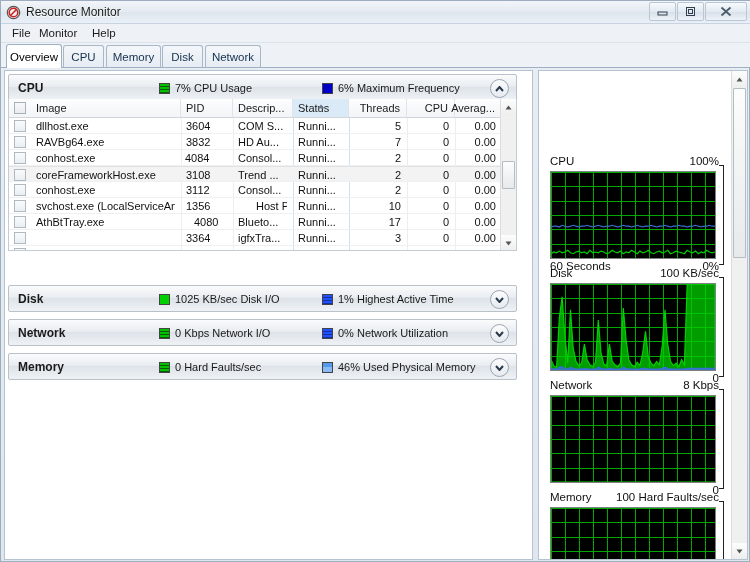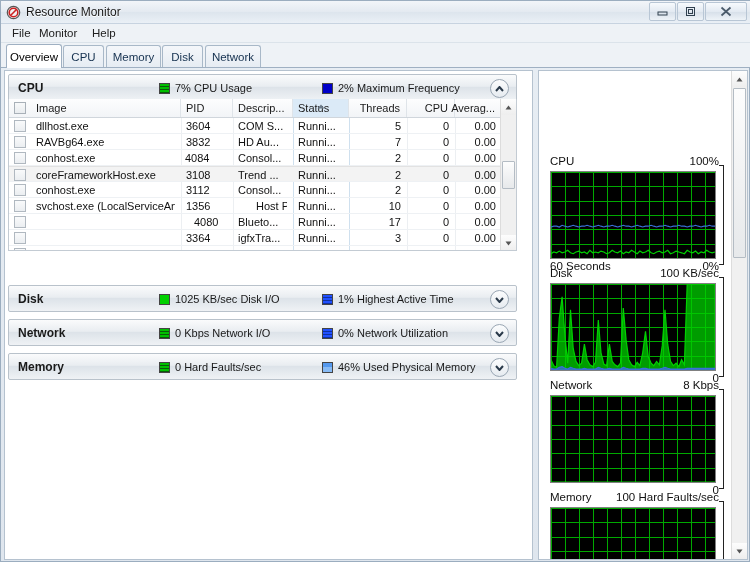--- a/index.html
+++ b/index.html
@@ -317,21 +317,21 @@
   <div class="left-pane">
 
     <div class="sect-head" style="top:3px;left:3px">
       <span class="sect-title">CPU</span>
       <span class="sect-stat" style="left:150px">
         <span class="swatch sw-greengrid"></span>
         <span>7% CPU Usage</span>
       </span>
       <span class="sect-stat" style="left:313px">
         <span class="swatch sw-blue"></span>
-        <span>2% Maximum Frequency</span>
+        <span>6% Maximum Frequency</span>
       </span>
       <span class="chev">
         <svg width="9" height="6" viewBox="0 0 9 6">
             <path d="M1 5 L4.5 1 L8 5" stroke="#2a3a4a" stroke-width="2" fill="none"></path>
           </svg>
       </span>
     </div>
 
     <div class="table-wrap" style="left:3px">
 
@@ -416,20 +416,21 @@
             <div class="cell" style="left: 22px; width: 144px; padding-left: 5px;">svchost.exe (LocalServiceAn...</div>
             <div class="cell" style="left: 172px; width: 46px; padding-left: 5px;">1356</div>
             <div class="cell" style="left: 224px; width: 54px; padding-left: 23px;">Host Pr...</div>
             <div class="cell" style="left: 284px; width: 50px; padding-left: 5px;">Runni...</div>
             <div class="cell num" style="left: 340px; width: 52px;">10</div>
             <div class="cell num" style="left: 398px; width: 42px;">0</div>
             <div class="cell num" style="left: 446px; width: 41px;">0.00</div>
           </div>
           <div class="row" style="top: 115px;">
             <span class="row-check"></span>
+            <div class="cell" style="left: 22px; width: 144px; padding-left: 5px;">AthBtTray.exe</div>
             <div class="cell" style="left: 180px; width: 46px; padding-left: 5px;">4080</div>
             <div class="cell" style="left: 224px; width: 54px; padding-left: 5px;">Blueto...</div>
             <div class="cell" style="left: 284px; width: 50px; padding-left: 5px;">Runni...</div>
             <div class="cell num" style="left: 340px; width: 52px;">17</div>
             <div class="cell num" style="left: 398px; width: 42px;">0</div>
             <div class="cell num" style="left: 446px; width: 41px;">0.00</div>
           </div>
           <div class="row" style="top: 131px;">
             <span class="row-check"></span>
             <div class="cell" style="left: 172px; width: 46px; padding-left: 5px;">3364</div>

